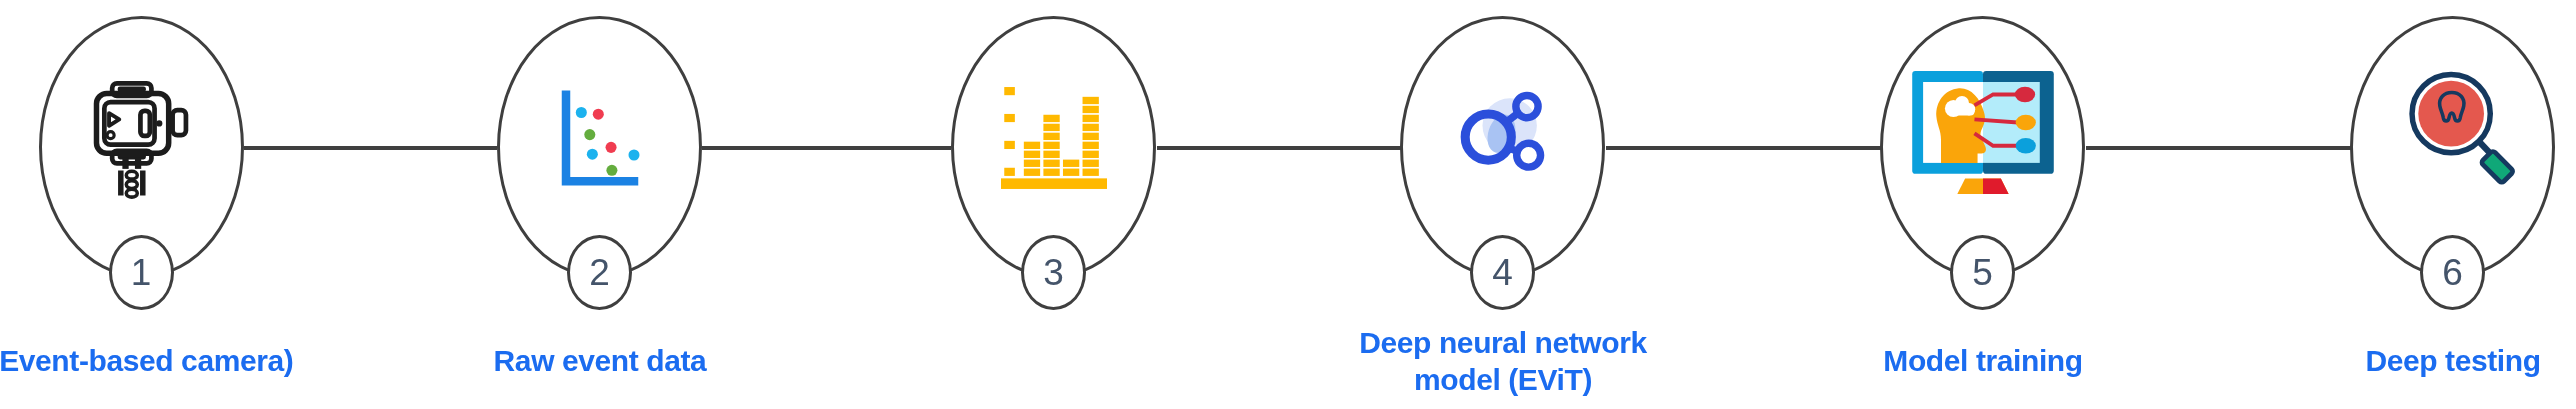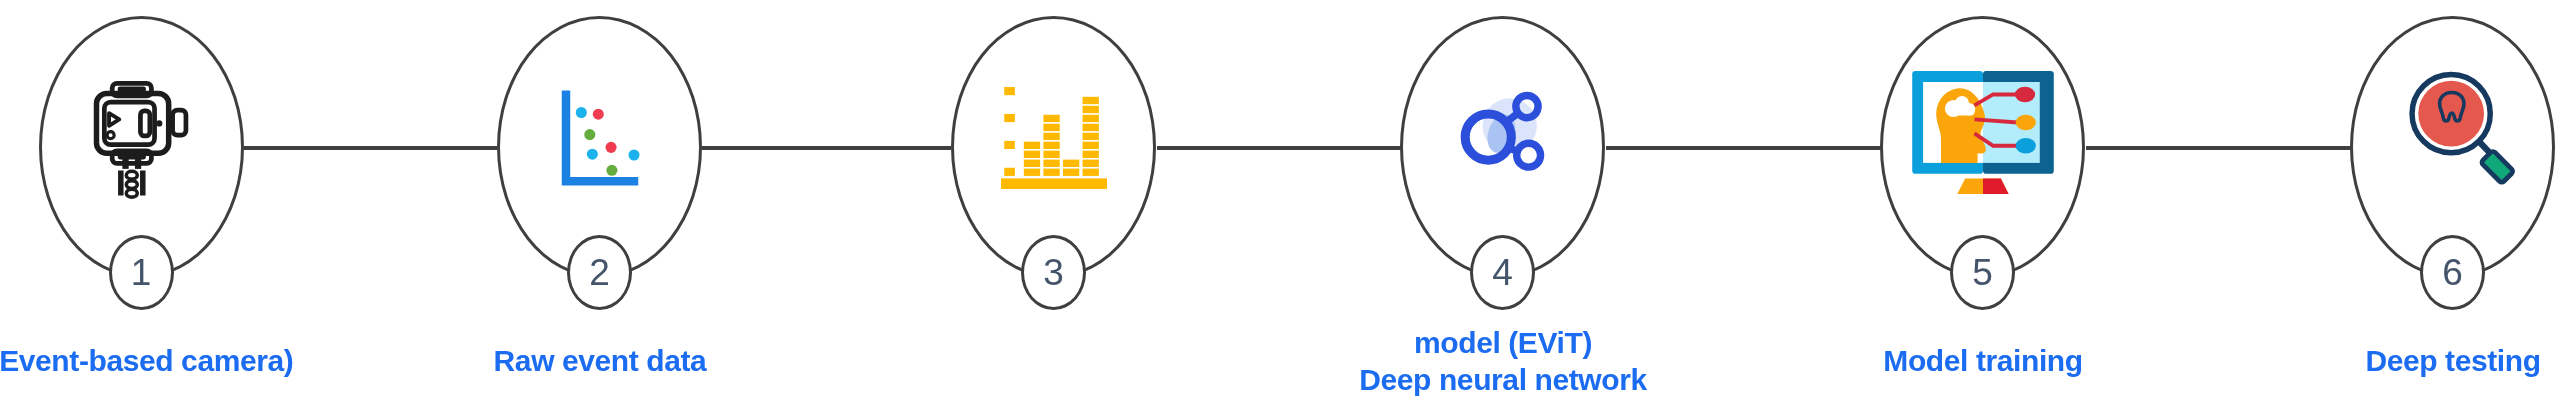--- a/index.html
+++ b/index.html
@@ -164,22 +164,22 @@
         <line x1="66" y1="74" x2="81" y2="80" stroke="#2b4fdb" stroke-width="9"></line>
         <circle cx="44" cy="62" r="28" fill="none" stroke="#2b4fdb" stroke-width="11"></circle>
         <circle cx="91" cy="25" r="13.5" fill="none" stroke="#2b4fdb" stroke-width="9"></circle>
         <circle cx="93" cy="84" r="14.5" fill="none" stroke="#2b4fdb" stroke-width="9"></circle>
       </svg>
     </div>
     <div class="badge">
         <span>4</span>
       </div>
     <div class="step-label">
+      <span>Deep neural network</span>
       <span>model (EViT)</span>
-      <span>Deep neural network</span>
     </div>
   </div>
 
   <div class="step" style="left:1824px;">
     <div class="ellipse"></div>
     <div class="icon-wrap">
       <svg width="148" height="140" viewBox="0 0 190 180">
         <rect x="4" y="4" width="91" height="132" rx="4" fill="#0ba0dc"></rect>
         <rect x="95" y="4" width="91" height="132" rx="4" fill="#0c6290"></rect>
         <rect x="18" y="18" width="77" height="104" fill="#ffffff"></rect>

